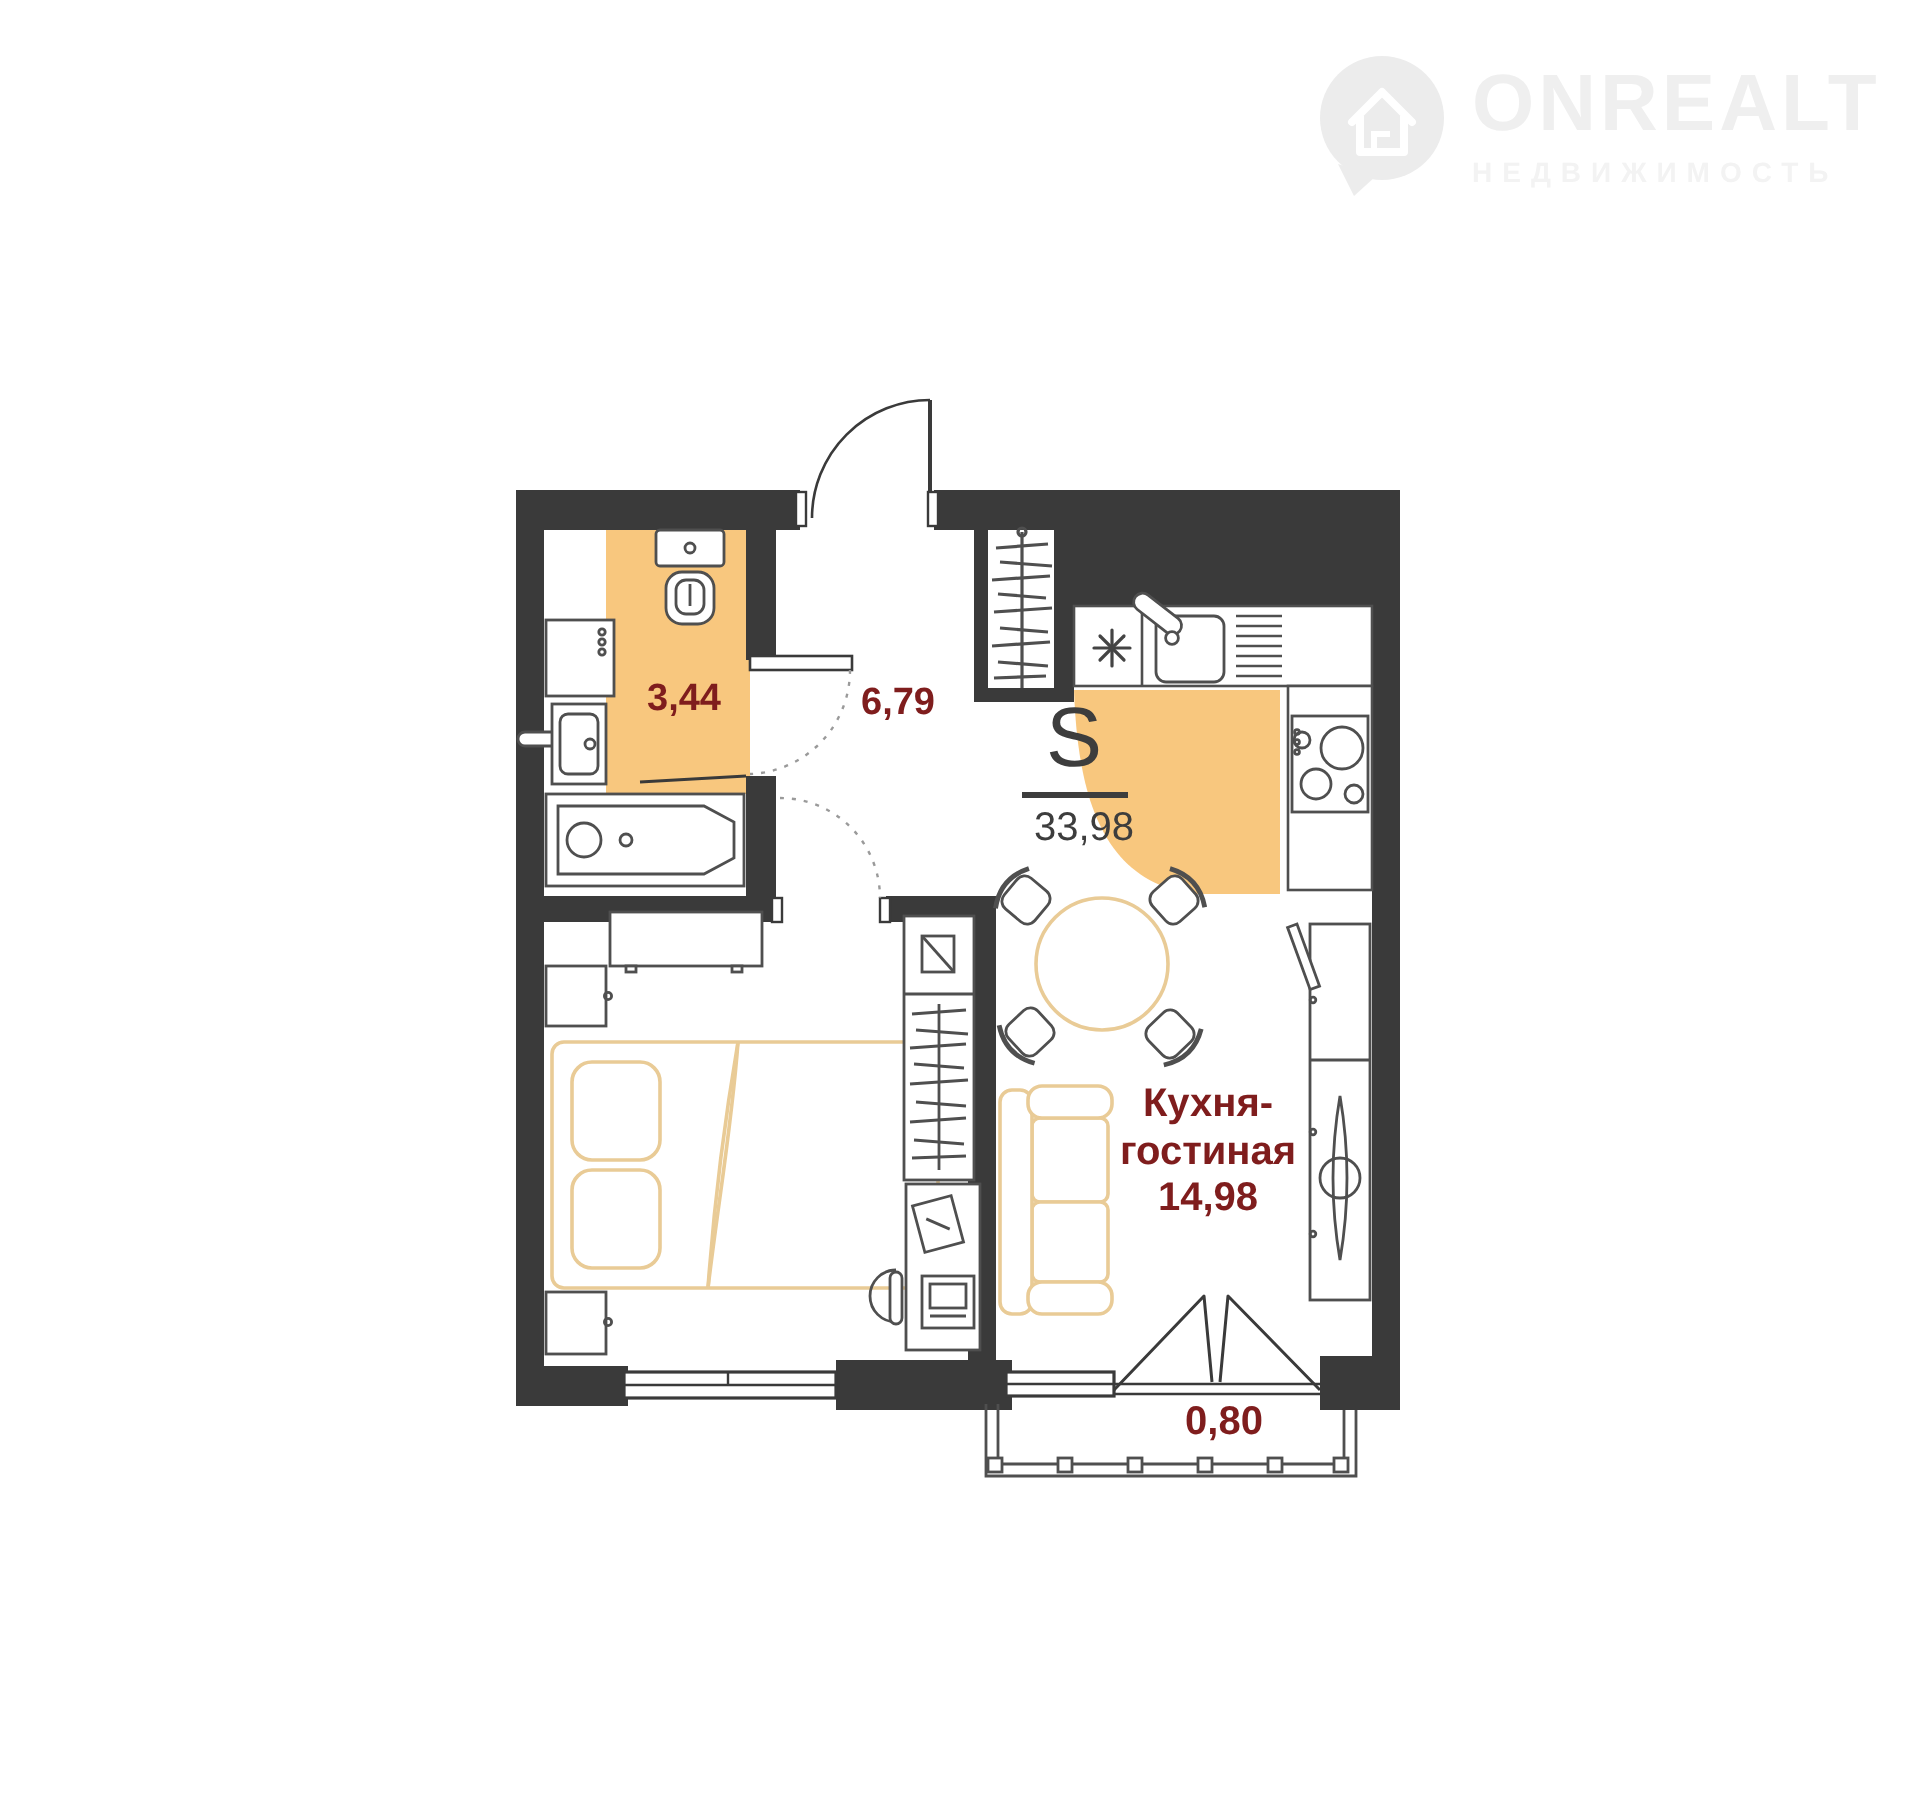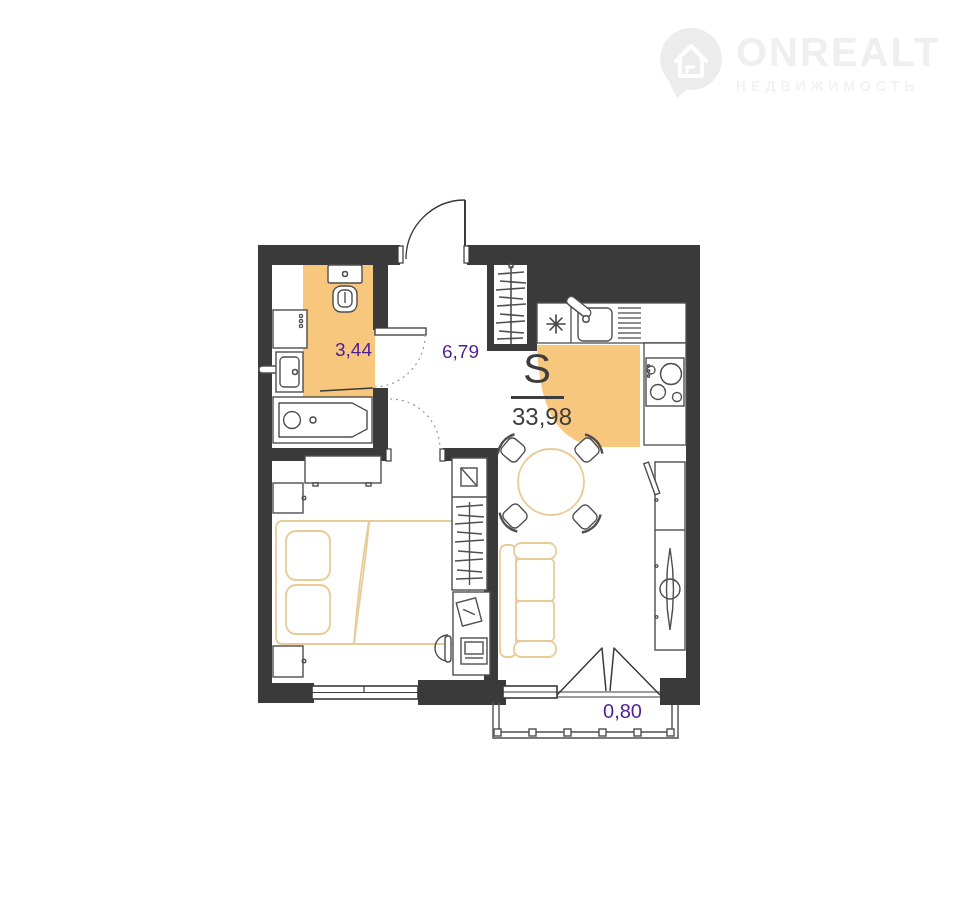--- a/index.html
+++ b/index.html
@@ -6,28 +6,28 @@
   .canvas{position:relative;width:960px;height:910px;background:#ffffff;overflow:hidden;
           font-family:"Liberation Sans",sans-serif;}
   
   .logo{position:absolute;left:650px;top:22px;width:300px;height:80px;display:flex;align-items:flex-start;}
   .logo-icon{position:absolute;left:6px;top:4px;}
   .logo-text{position:absolute;left:86px;top:10px;}
   .brand{font-size:40px;font-weight:700;letter-spacing:2px;color:#efefef;line-height:1;}
   .brand-sub{font-size:14px;font-weight:700;letter-spacing:5px;color:#f3f3f3;margin-top:6px;}
   
   .plan-svg{position:absolute;left:0;top:0;}
-  .label{position:absolute;text-align:right;color:#4c1d95;line-height:1.18;}
+  .label{position:absolute;text-align:center;color:#7f1d1d;line-height:1.18;font-weight:bold;}
   .lbl-sm{font-size:19px;}
   .lbl-room{font-size:20px;}
   .total-symbol{position:absolute;left:507px;top:348px;width:60px;text-align:center;
                 font-size:42px;font-weight:400;color:#3d3d3d;line-height:1;}
   .total-line{position:absolute;left:511px;top:396px;width:53px;height:2.5px;background:#3d3d3d;}
   .total-value{position:absolute;left:502px;top:403px;width:80px;text-align:center;
-               font-size:24px;font-weight:500;color:#3d3d3d;}
+               font-size:20px;font-weight:500;color:#3d3d3d;}
 </style>
 </head>
 <body>
 
 <div class="canvas">
 
   <div class="logo">
     <svg class="logo-icon" width="70" height="74" viewBox="0 0 70 74">
       <circle cx="35" cy="33" r="31" fill="#ececec"></circle>
       <path d="M 13,56 L 21,72 L 32,62 Z" fill="#ececec"></path>
@@ -289,16 +289,21 @@
 
   <div class="label lbl-sm" style="left:312px;top:339px;width:60px;">3,44</div>
 
   <div class="label lbl-sm" style="left:419px;top:341px;width:60px;">6,79</div>
 
   <div class="total-symbol">S</div>
   <div class="total-line"></div>
   <div class="total-value">33,98</div>
 
 
+  <div class="label lbl-room" style="left:539px;top:541px;width:130px;">
+    <div>Кухня-</div>
+    <div>гостиная</div>
+    <div>14,98</div>
+  </div>
 
   <div class="label lbl-room" style="left:582px;top:700px;width:60px;">0,80</div>
 
 </div>
 
 </body></html>

